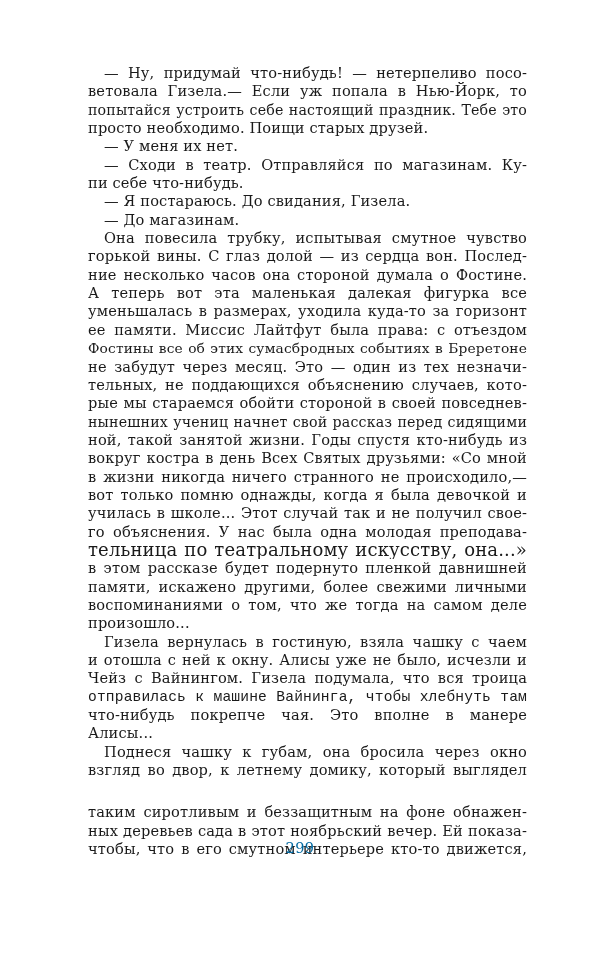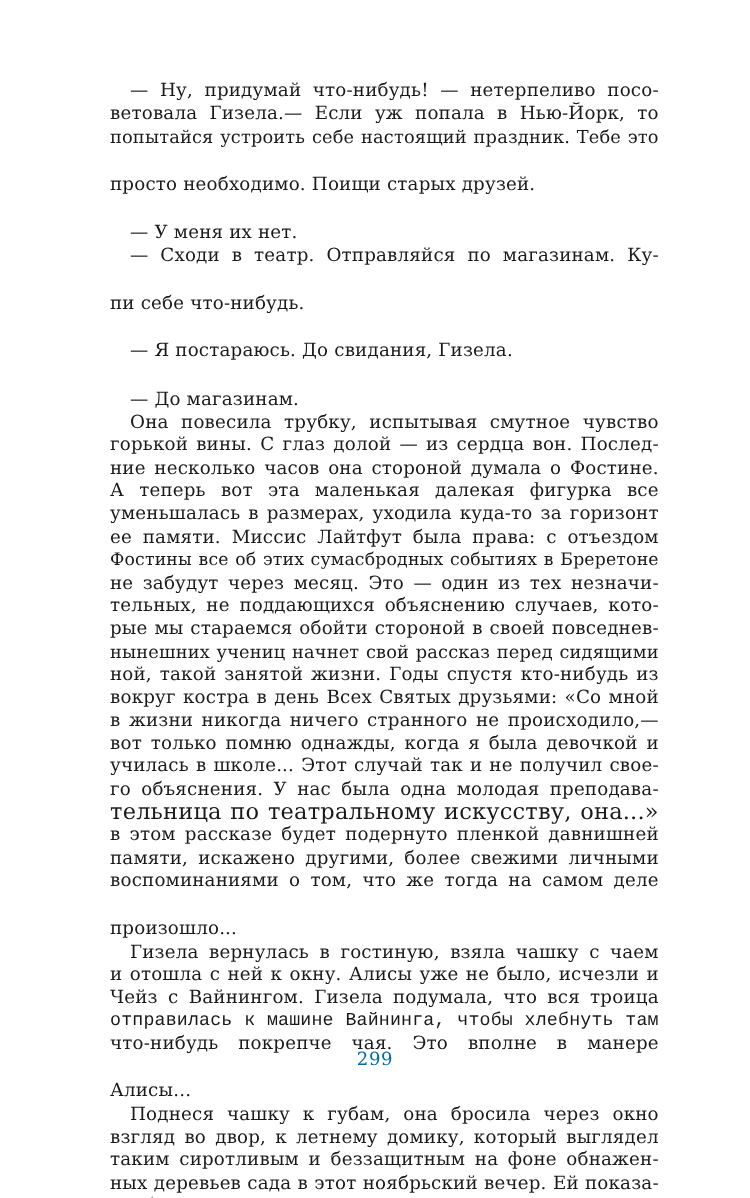--- a/index.html
+++ b/index.html
@@ -32,21 +32,20 @@
     height: 18.35px;
     line-height: 18.35px;
     font-size: 14.6px;
     white-space: nowrap;
     text-align: justify;
     text-align-last: justify;
     letter-spacing: 0.15px;
   }
   .line.last {
     text-align-last: left;
-    margin-top: 20px;
   }
   .line.indent {
     padding-left: 16px;
   }
   .page-number {
     position: absolute;
     left: 0;
     width: 600px;
     top: 840px;
     text-align: center;
@@ -93,18 +92,18 @@
       <span class="line" style="white-space: normal; overflow: hidden;">воспоминаниями о том, что же тогда на самом деле</span>
       <span class="line last" style="white-space: normal; overflow: hidden;">произошло...</span>
       <span class="line indent" style="white-space: normal; overflow: hidden;">Гизела вернулась в гостиную, взяла чашку с чаем</span>
       <span class="line" style="white-space: normal; overflow: hidden;">и отошла с ней к окну. Алисы уже не было, исчезли и</span>
       <span class="line" style="white-space: normal; overflow: hidden;">Чейз с Вайнингом. Гизела подумала, что вся троица</span>
       <span class="line" style="white-space: normal; overflow: hidden; font-family: Liberation Mono, monospace;">отправилась к машине Вайнинга, чтобы хлебнуть там</span>
       <span class="line" style="white-space: normal; overflow: hidden;">что-нибудь покрепче чая. Это вполне в манере</span>
       <span class="line last" style="white-space: normal; overflow: hidden;">Алисы...</span>
       <span class="line indent" style="white-space: normal; overflow: hidden;">Поднеся чашку к губам, она бросила через окно</span>
       <span class="line" style="white-space: normal; overflow: hidden;">взгляд во двор, к летнему домику, который выглядел</span>
-      <span class="line" style="white-space: normal; overflow: hidden;">таким сиротливым и беззащитным на фоне обнажен-</span>
+      <span class="line" style="white-space: normal; overflow: hidden; margin-top: 24px;">таким сиротливым и беззащитным на фоне обнажен-</span>
       <span class="line" style="white-space: normal; overflow: hidden;">ных деревьев сада в этот ноябрьский вечер. Ей показа-</span>
       <span class="line" style="white-space: normal; overflow: hidden;">чтобы, что в его смутном интерьере кто-то движется, но</span>
     </div>
   <div class="page-number">299</div>
 </div>
 
 </body></html>

